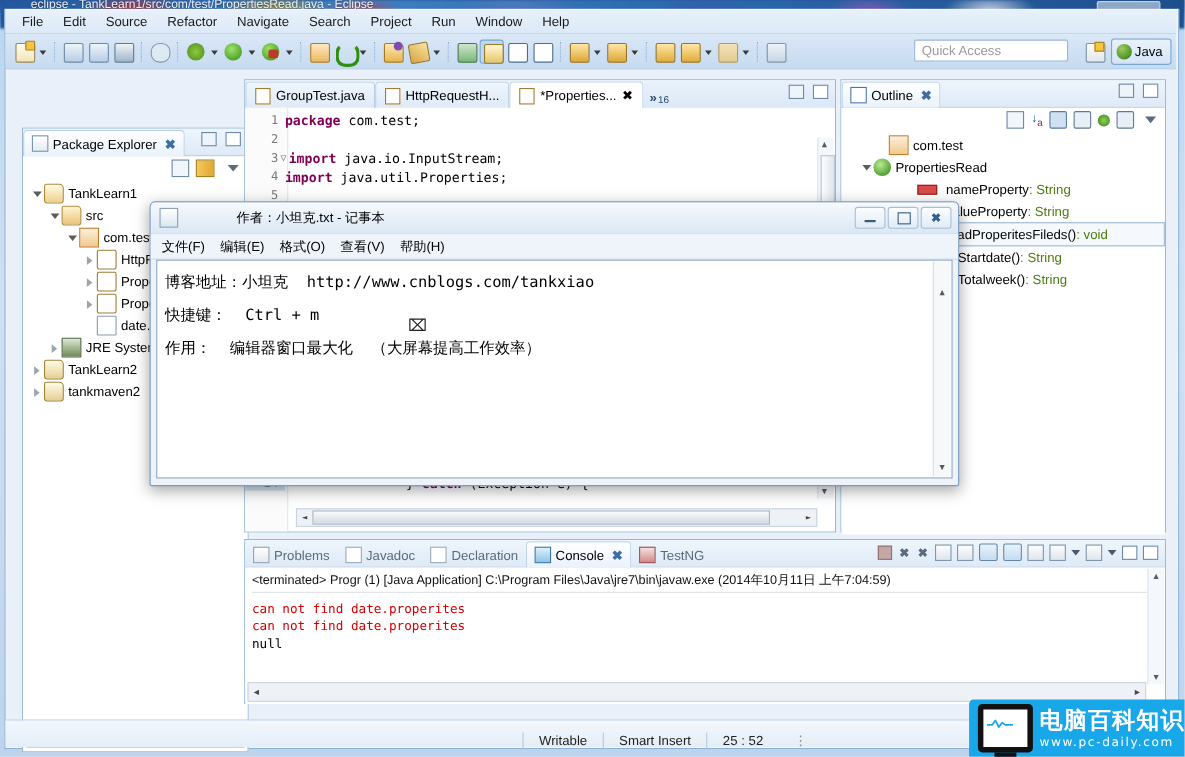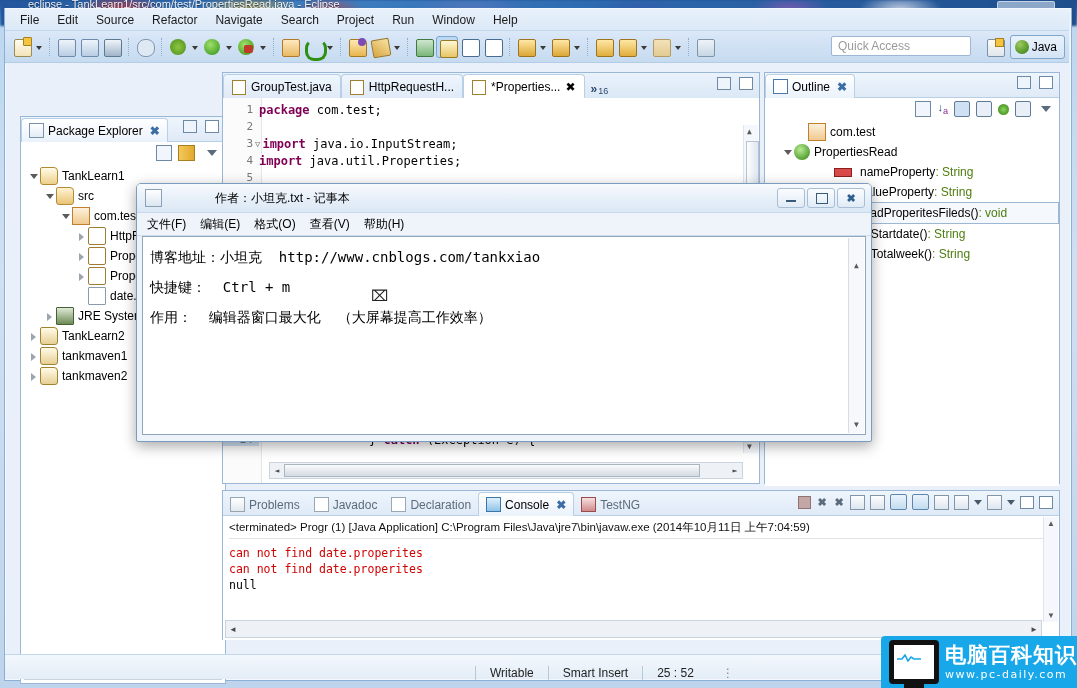--- a/index.html
+++ b/index.html
@@ -362,25 +362,20 @@
       </div>
       <div class="tree-row" style="padding-left: 22px;">
         <span class="twisty closed"></span>
         <span class="ticon" style="background: linear-gradient(rgb(223, 233, 214), rgb(109, 138, 85)); border: 1px solid rgb(71, 96, 58); border-radius: 1px;"></span>
         <span>JRE System Library [jre7]</span>
       </div>
       <div class="tree-row" style="padding-left: 6px;">
         <span class="twisty closed"></span>
         <span class="ticon" style="background: linear-gradient(rgb(255, 251, 232), rgb(230, 207, 149)); border: 1px solid rgb(160, 131, 48); border-radius: 2px 4px 3px 3px;"></span>
         <span>TankLearn2</span>
-      </div>
-      <div class="tree-row" style="padding-left: 6px;">
-        <span class="twisty closed"></span>
-        <span class="ticon" style="background: linear-gradient(rgb(255, 251, 232), rgb(230, 207, 149)); border: 1px solid rgb(160, 131, 48); border-radius: 2px 4px 3px 3px;"></span>
-        <span>tankmaven1</span>
       </div>
       <div class="tree-row" style="padding-left: 6px;">
         <span class="twisty closed"></span>
         <span class="ticon" style="background: linear-gradient(rgb(255, 251, 232), rgb(230, 207, 149)); border: 1px solid rgb(160, 131, 48); border-radius: 2px 4px 3px 3px;"></span>
         <span>tankmaven2</span>
       </div>
     </div>
   <div class="hsb" style="position:absolute;left:3px;right:3px;bottom:3px;">
     <span class="sb-arrow">◄</span>
     <span class="hsb-thumb" style="left:18px;right:52px;"></span>

